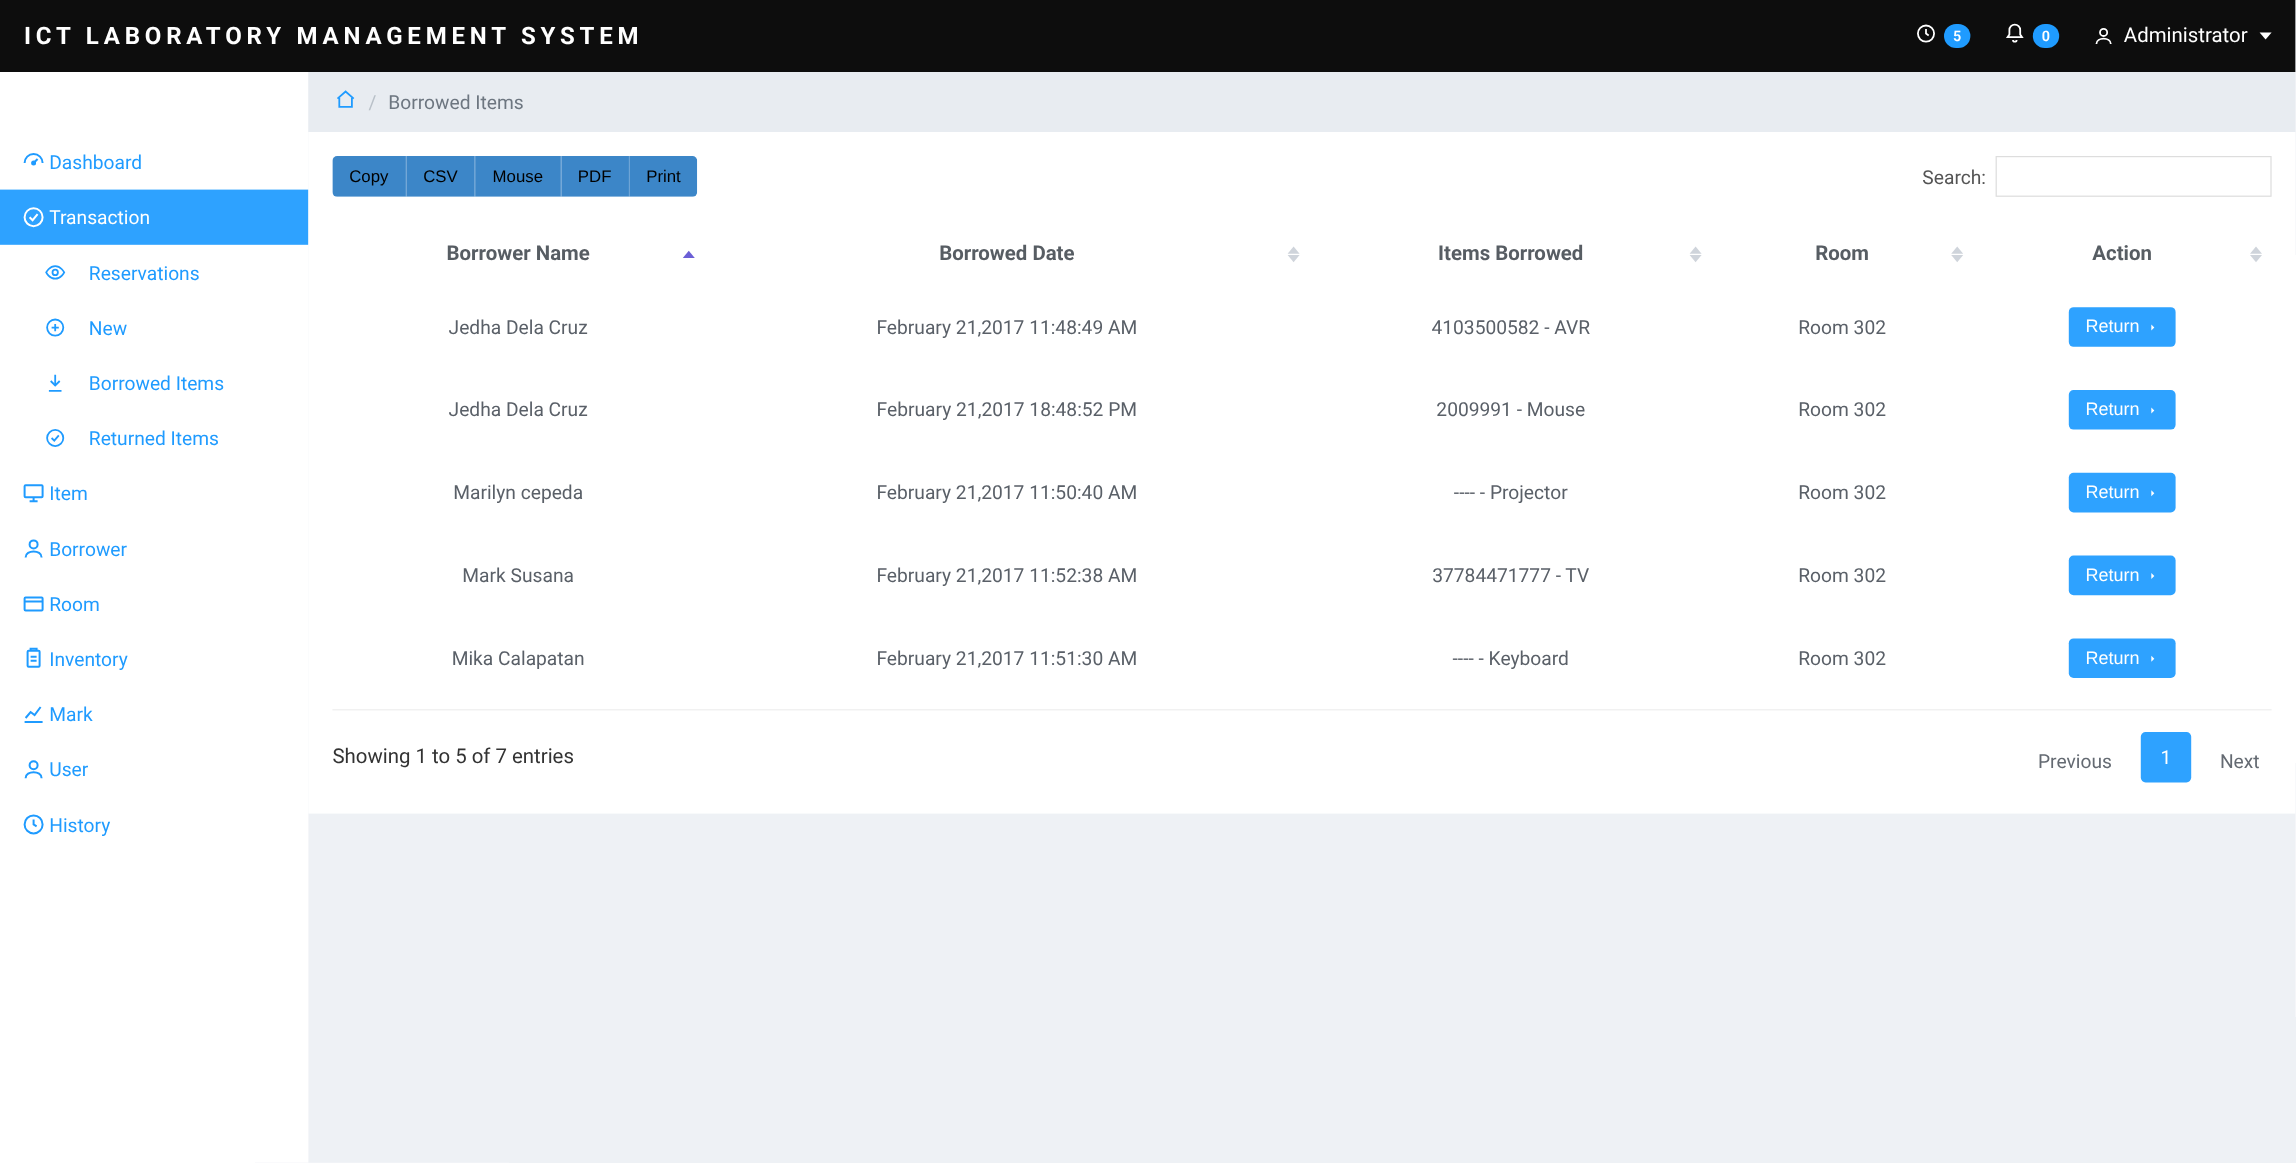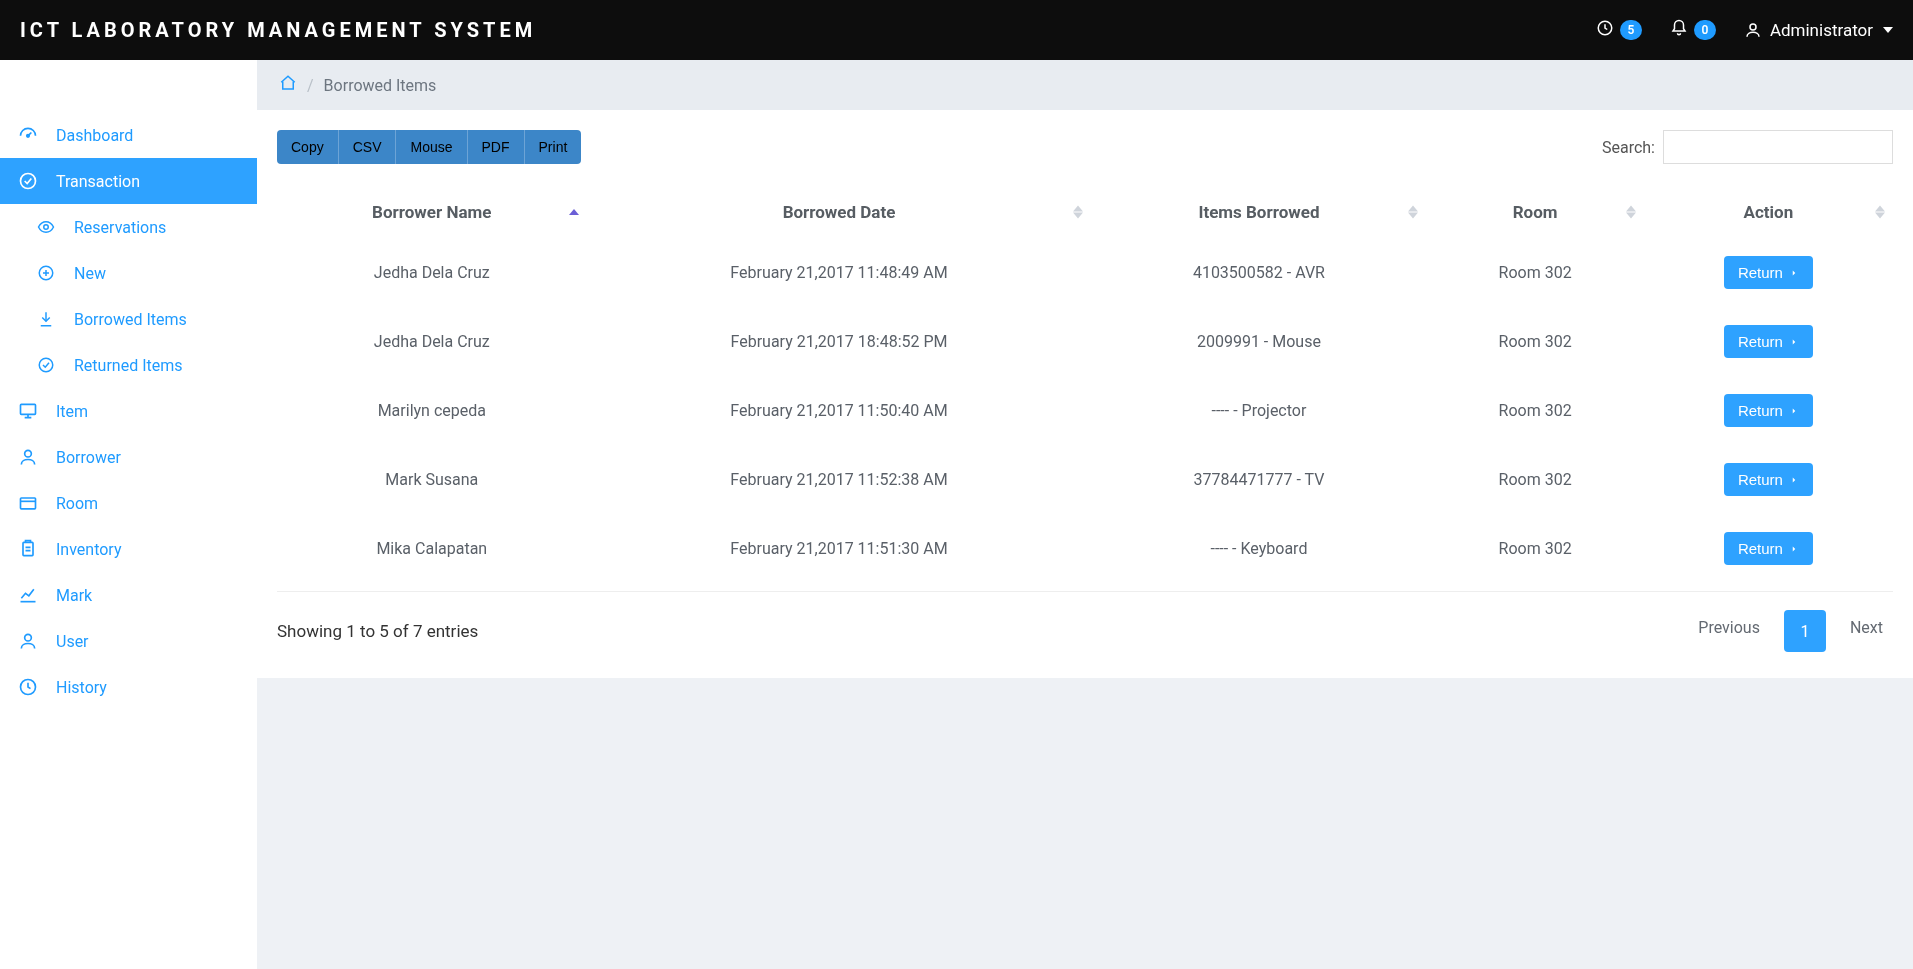--- a/index.html
+++ b/index.html
@@ -15,21 +15,21 @@
 .topbar .user { display: flex; align-items: center; gap: 8px; cursor: pointer; font-size: 17px; }
 .topbar .user svg.person { width: 18px; height: 18px; }
 .topbar .caret { width: 0; height: 0; border-left: 5px solid transparent; border-right: 5px solid transparent; border-top: 6px solid #fff; display: inline-block; margin-left: 2px; }
 
 
 .layout { display: flex; min-height: calc(100vh - 60px); }
 .sidebar { width: 257px; background: #fff; flex: none; padding-top: 52px; }
 .main { flex: 1; display: flex; flex-direction: column; }
 
 
-.side-item { display: flex; align-items: center; gap: 18px; padding: 13px 18px; color: #1f9bff; cursor: pointer; font-size: 16px; }
+.side-item { display: flex; align-items: center; gap: 3px; padding: 13px 18px; color: #1f9bff; cursor: pointer; font-size: 16px; }
 .side-item.active { background: #2ea2ff; color: #fff; }
 .side-item .icon { width: 20px; height: 20px; display: flex; align-items: center; justify-content: center; flex: none; }
 .side-item .icon svg { width: 20px; height: 20px; }
 .side-subitem { display: flex; align-items: center; gap: 18px; padding: 13px 18px 13px 36px; color: #1f9bff; cursor: pointer; font-size: 16px; }
 .side-subitem .icon { width: 20px; height: 20px; display: flex; align-items: center; justify-content: center; flex: none; }
 .side-subitem .icon svg { width: 18px; height: 18px; }
 
 
 .breadcrumb-bar { background: #e8ecf1; padding: 14px 22px; display: flex; align-items: center; gap: 10px; color: #6d7680; font-size: 16px; }
 .breadcrumb-bar svg { width: 18px; height: 18px; }
@@ -53,21 +53,21 @@
 .tri-up { width: 0; height: 0; border-left: 5px solid transparent; border-right: 5px solid transparent; border-bottom: 6px solid #cfd4db; }
 .tri-down { width: 0; height: 0; border-left: 5px solid transparent; border-right: 5px solid transparent; border-top: 6px solid #cfd4db; }
 .tri-up.active { border-bottom-color: #6b5fd6; }
 table.data td { padding: 18px 18px; text-align: center; color: #5a6068; font-size: 16px; }
 .btn-return { background: #2ea2ff; color: #fff; border: none; border-radius: 4px; padding: 8px 14px; font-size: 15px; cursor: pointer; display: inline-flex; align-items: center; gap: 6px; }
 .btn-return svg { width: 10px; height: 14px; }
 
 
 .table-footer { display: flex; justify-content: space-between; align-items: center; padding: 18px 0 6px; border-top: 1px solid #eee; margin-top: 8px; }
 .entries-info { color: #333; font-size: 17px; }
-.pager { display: flex; align-items: flex-start; gap: 14px; }
+.pager { display: flex; align-items: flex-end; gap: 14px; }
 .pager .page-btn { color: #646a72; font-size: 16px; cursor: pointer; padding: 8px 10px; }
 .pager .page-num { background: #2ea2ff; color: #fff; width: 42px; height: 42px; display: inline-flex; align-items: center; justify-content: center; border-radius: 4px; font-size: 16px; }
 </style>
 </head>
 <body>
 
 <div class="topbar">
   <div class="brand">ICT LABORATORY MANAGEMENT SYSTEM</div>
   <div class="right">
     <div class="notif">

